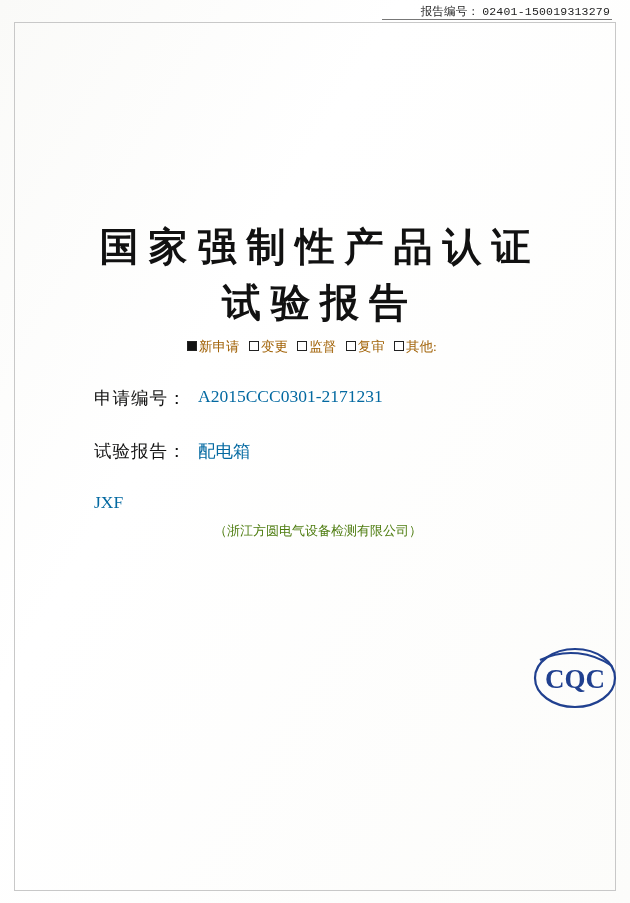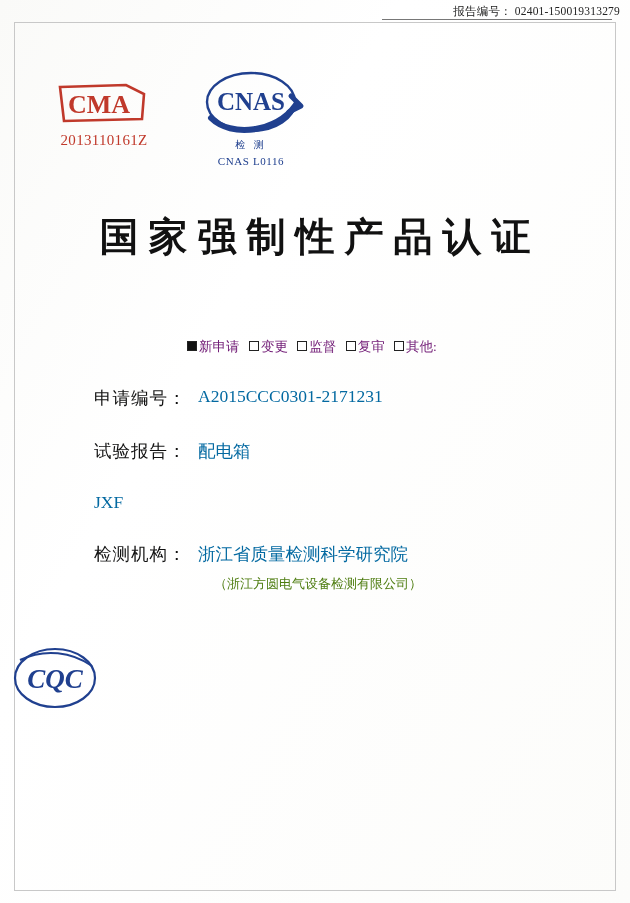--- a/index.html
+++ b/index.html
@@ -28,25 +28,25 @@
       linear-gradient(120deg, rgba(250,250,248,1) 0%, rgba(255,255,255,1) 35%, rgba(252,252,250,1) 100%);
     pointer-events: none;
   }
   
   .report-no {
     position: absolute;
     top: 4px;
     left: 0;
     right: 0;
     text-align: right;
-    padding-right: 10px;
+    padding-right: 20px;
     font-size: 11.5px;
     color: #222;
     letter-spacing: 0.2px;
-    font-family: Liberation Serif, serif;
+    font-family: Liberation Mono, monospace;
   }
   .report-no .label { margin-right: 3px; }
   .report-no-underline {
     position: absolute;
     top: 19px;
     right: 18px;
     width: 230px;
     height: 1px;
     background: #777;
   }
@@ -119,21 +119,21 @@
 
   
   .title-main, .title-sub {
     text-align: center;
     font-family: "Liberation Serif", serif;
     font-weight: bold;
     color: #111;
   }
   .title-main {
     position: absolute;
-    top: 210px;
+    top: 220px;
     left: 0; right: 0;
     font-size: 39px;
     letter-spacing: 10px;
     text-indent: 10px;
   }
   .title-sub {
     position: absolute;
     top: 276px;
     left: 0; right: 0;
     font-size: 39px;
@@ -141,21 +141,21 @@
     text-indent: 10px;
   }
 
   
   .checkline {
     position: absolute;
     top: 338px;
     left: 0; right: 0;
     text-align: center;
     font-size: 13.5px;
-    color: #701a75;
+    color: #a16207;
   }
   .chk {
     display: inline-block;
     margin-right: 6px;
     white-space: nowrap;
   }
   .box {
     display: inline-block;
     width: 8px;
     height: 8px;
@@ -199,66 +199,40 @@
     font-size: 13px;
     color: #4d7c0f;
   }
 
   
   .cqc {
     position: absolute;
     top: 640px;
     left: 0; right: 0;
     display: flex;
-    justify-content: flex-start;
-    font-style: italic;
+    justify-content: flex-end;
   }
   .cqc svg { display: block; }
 </style>
 </head>
 <body>
 
 <div class="page">
   <div class="paper-tint"></div>
 
   <div class="report-no">
     <span class="label">报告编号：</span><span>02401-150019313279</span>
   </div>
   <div class="report-no-underline"></div>
 
   <div class="frame"></div>
 
-  <div class="logo-row">
-
-    <div class="cma-block">
-      <div class="cma-mark">
-        <svg width="96" height="42" viewBox="0 0 96 42" xmlns="http://www.w3.org/2000/svg">
-          <path d="M4 5 L70 3 L88 12 L86 37 L8 39 Z" fill="none" stroke="#c0392b" stroke-width="2.6"></path>
-          <text x="12" y="31" font-family="Liberation Serif, serif" font-size="26" font-weight="bold" fill="#c0392b">CMA</text>
-        </svg>
-      </div>
-      <div class="cma-code">2013110161Z</div>
-    </div>
-
-    <div class="cnas-block">
-      <div class="cnas-mark">
-        <svg width="120" height="80" viewBox="0 0 120 80" xmlns="http://www.w3.org/2000/svg">
-          <ellipse cx="60" cy="36" rx="44" ry="29" fill="none" stroke="#20408f" stroke-width="2.4"></ellipse>
-          <path d="M20 52 C40 72, 86 66, 104 40" fill="none" stroke="#20408f" stroke-width="6" stroke-linecap="round"></path>
-          <path d="M100 30 L110 40 L98 46" fill="none" stroke="#20408f" stroke-width="5" stroke-linecap="round" stroke-linejoin="round"></path>
-          <text x="60" y="44" text-anchor="middle" font-family="Liberation Serif, serif" font-size="25" font-weight="bold" fill="#20408f">CNAS</text>
-        </svg>
-      </div>
-      <div class="cnas-sub">检 测</div>
-      <div class="cnas-id">CNAS L0116</div>
-    </div>
-
-  </div>
 
   <div class="title-main">国家强制性产品认证</div>
+  <div class="title-sub">试验报告</div>
 
   <div class="checkline">
     <span class="chk"><span class="box filled"></span><span>新申请</span></span>
     <span class="chk"><span class="box"></span><span>变更</span></span>
     <span class="chk"><span class="box"></span><span>监督</span></span>
     <span class="chk"><span class="box"></span><span>复审</span></span>
     <span class="chk"><span class="box"></span><span>其他:</span></span>
   </div>
 
   <div class="fields">
@@ -270,24 +244,20 @@
 
     <div class="field-row">
       <div class="field-label">试验报告：</div>
       <div class="field-value">配电箱</div>
     </div>
 
     <div class="field-row">
       <div class="field-value">JXF</div>
     </div>
 
-    <div class="field-row">
-      <div class="field-label">检测机构：</div>
-      <div class="field-value">浙江省质量检测科学研究院</div>
-    </div>
     <div class="field-sub">（浙江方圆电气设备检测有限公司）</div>
 
   </div>
 
   <div class="cqc">
     <svg width="110" height="76" viewBox="0 0 110 76" xmlns="http://www.w3.org/2000/svg">
       <ellipse cx="55" cy="38" rx="40" ry="29" fill="none" stroke="#20408f" stroke-width="2.2"></ellipse>
       <path d="M20 20 C45 8, 72 12, 92 26" fill="none" stroke="#20408f" stroke-width="2"></path>
       <text x="55" y="48" text-anchor="middle" font-family="Liberation Serif, serif" font-size="27" font-weight="bold" fill="#20408f">CQC</text>
     </svg>

